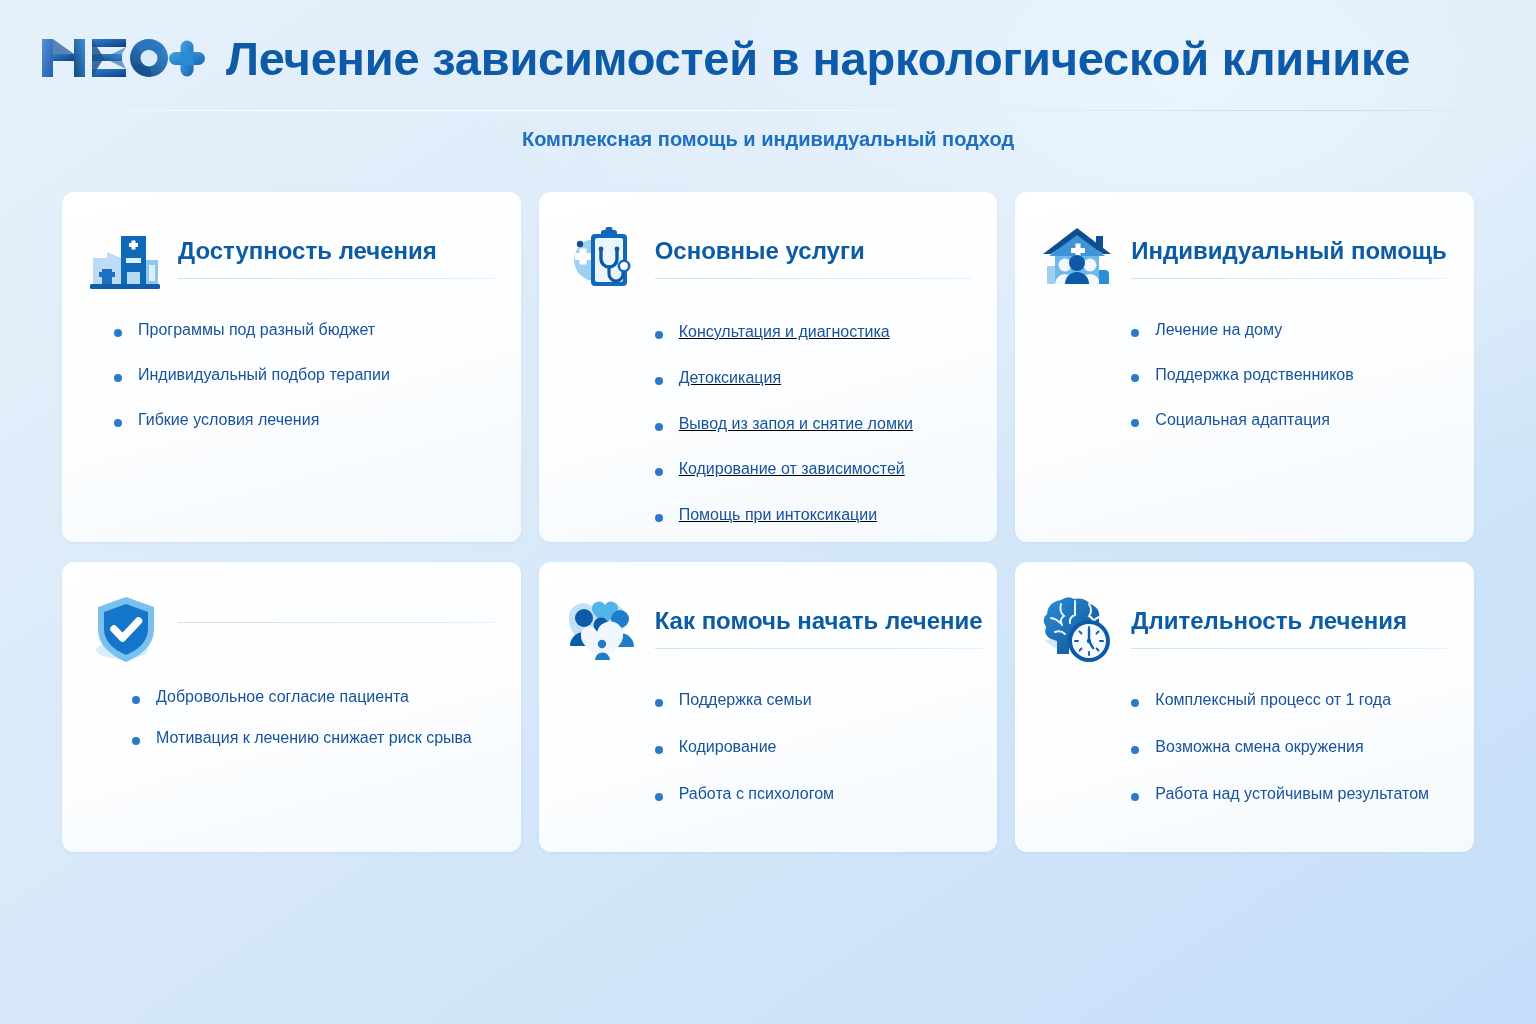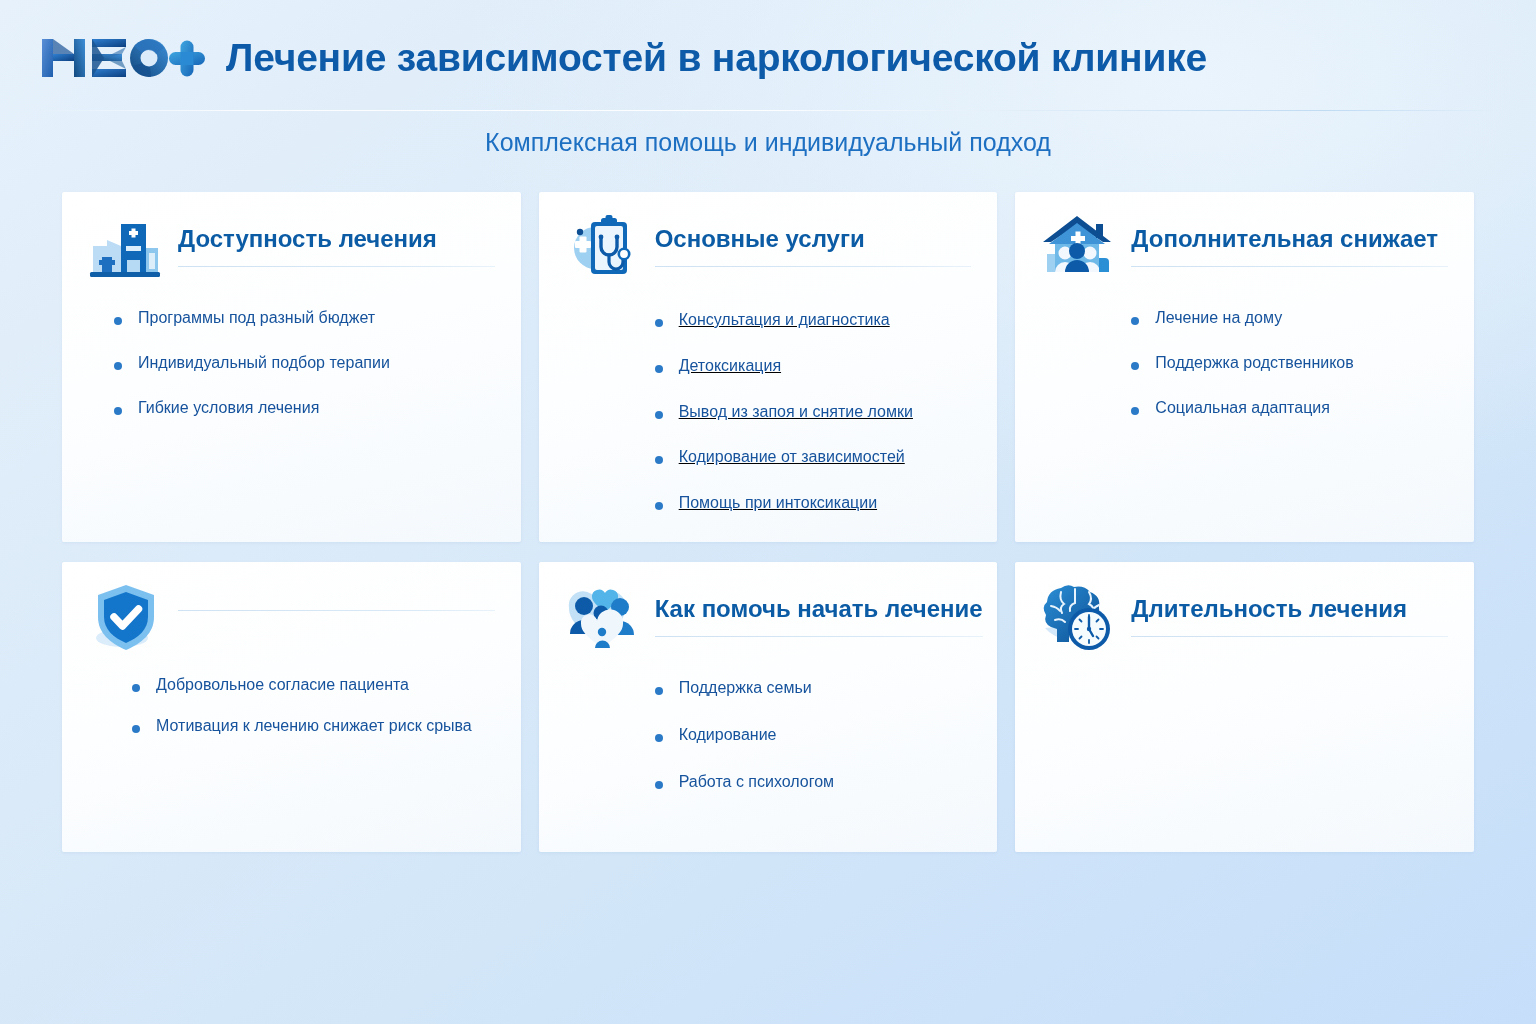--- a/index.html
+++ b/index.html
@@ -31,21 +31,21 @@
     gap: 18px;
   }
 
   .logo {
     width: 170px;
     height: 56px;
     flex: 0 0 auto;
   }
 
   .page-title {
-    font-size: 39px;
+    font-size: 47px;
     font-weight: bold;
     color: #0d5ba8;
     letter-spacing: -0.2px;
     white-space: nowrap;
   }
 
   .header-divider {
     position: absolute;
     left: 36px;
     right: 36px;
@@ -58,42 +58,42 @@
         rgba(160,200,235,0.55) 88%,
         rgba(160,200,235,0) 100%);
   }
 
   .page-subtitle {
     position: absolute;
     left: 0;
     right: 0;
     top: 128px;
     text-align: center;
-    font-size: 25px;
+    font-size: 20px;
     color: #1d6fc2;
-    font-weight: normal;
+    font-weight: bold;
   }
 
   
   .cards-grid {
     position: absolute;
     left: 62px;
     top: 192px;
     width: 1412px;
     display: grid;
     grid-template-columns: repeat(3, 1fr);
     grid-template-rows: 350px 290px;
     column-gap: 18px;
     row-gap: 20px;
   }
 
   .card {
     background: linear-gradient(165deg, #ffffff 0%, #fdfeff 45%, #f4f9fd 100%);
-    border-radius: 2px;
-    padding: 20px 26px 20px 26px;
+    border-radius: 12px;
+    padding: 32px 26px 20px 26px;
     box-shadow: 0 1px 3px rgba(90,140,190,0.10);
     position: relative;
     overflow: hidden;
   }
 
   .card-head {
     display: flex;
     align-items: flex-start;
     gap: 14px;
   }
@@ -305,21 +305,21 @@
           <circle cx="24" cy="43" r="6.5" fill="#f2f8fd"></circle>
           <path d="M14 62 a10 10 0 0 1 20 0 z" fill="#f2f8fd"></path>
           <circle cx="49" cy="43" r="6.5" fill="#f2f8fd"></circle>
           <path d="M39 62 a10 10 0 0 1 20 0 z" fill="#f2f8fd"></path>
           <circle cx="36" cy="41" r="8" fill="#0d5ba8"></circle>
           <path d="M24 62 a12 12 0 0 1 24 0 z" fill="#0d5ba8"></path>
           <path d="M58 48 h6 a4 4 0 0 1 4 4 v10 h-10 z" fill="#2b8fd6"></path>
         </svg>
       </div>
       <div class="card-head-text">
-        <div class="card-title">Дополнительная снижает</div>
+        <div class="card-title">Индивидуальный помощь</div>
         <div class="card-title-rule"></div>
       </div>
     </div>
     <ul class="bullets">
       <li>Лечение на дому</li>
       <li>Поддержка родственников</li>
       <li>Социальная адаптация</li>
     </ul>
   </div>
 
@@ -407,15 +407,20 @@
           <path d="M48 49 V37" stroke="#0d5ba8" stroke-width="2.4" stroke-linecap="round"></path>
           <path d="M48 49 l4 7" stroke="#0d5ba8" stroke-width="2.4" stroke-linecap="round"></path>
           <circle cx="48" cy="49" r="2.2" fill="#0d5ba8"></circle>
         </svg>
       </div>
       <div class="card-head-text">
         <div class="card-title">Длительность лечения</div>
         <div class="card-title-rule"></div>
       </div>
     </div>
+    <ul class="bullets">
+      <li>Комплексный процесс от 1 года</li>
+      <li>Возможна смена окружения</li>
+      <li>Работа над устойчивым результатом</li>
+    </ul>
   </div>
 
 </div>
 
 </body></html>

